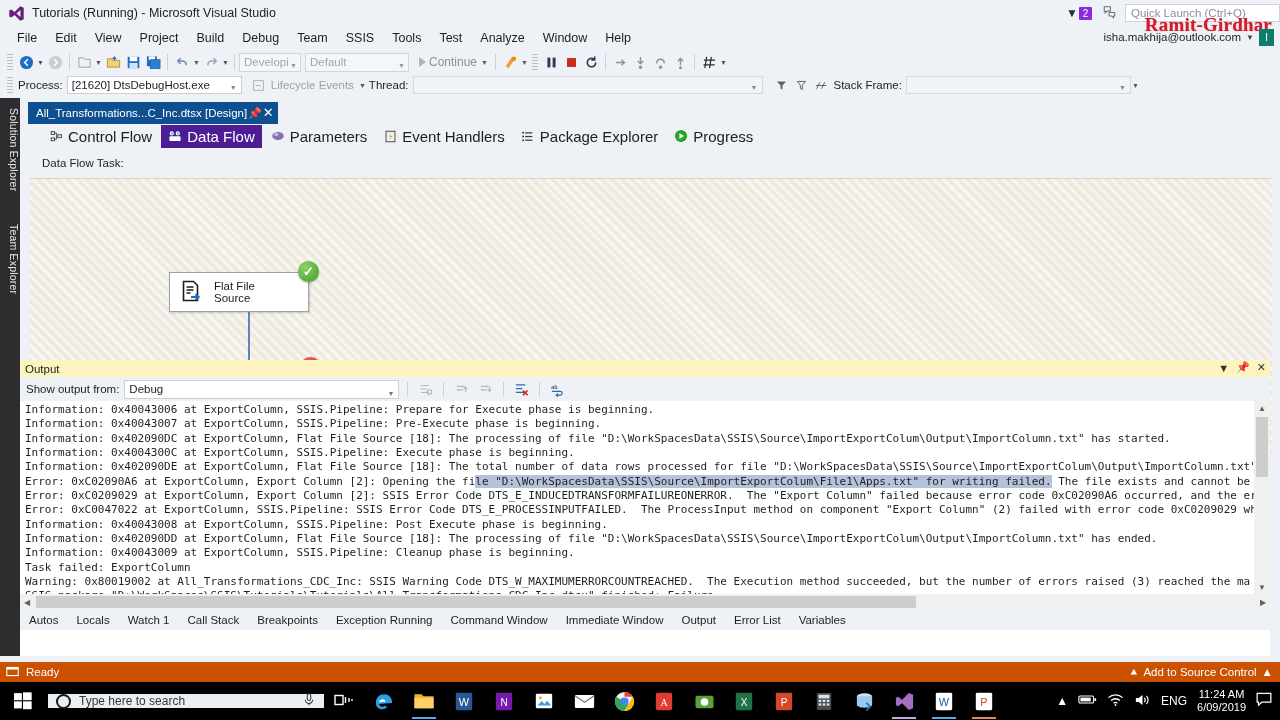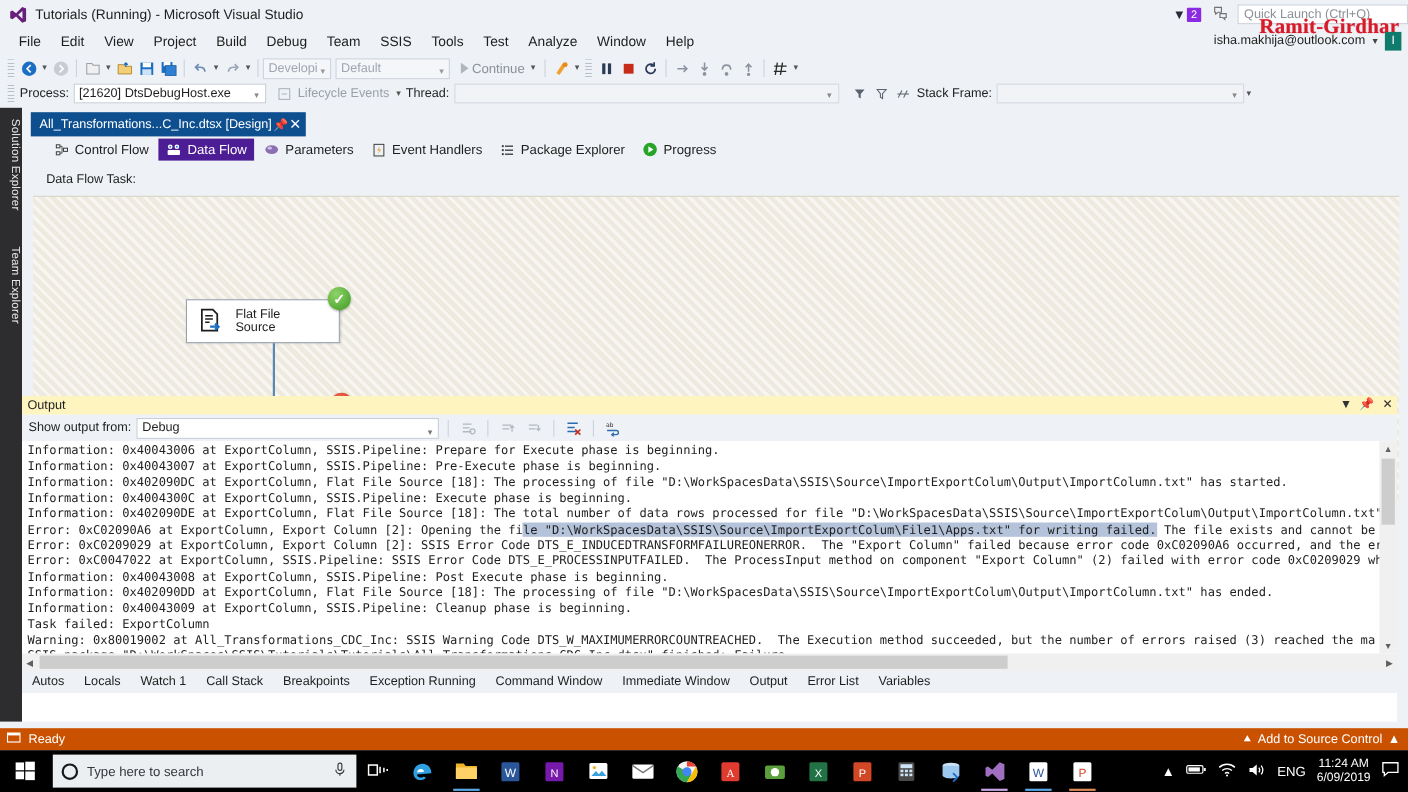--- a/index.html
+++ b/index.html
@@ -126,21 +126,21 @@
     color:#fff; font-size:11.5px; display:flex; align-items:center;
     padding:0 4px 0 8px; gap:1px;
   }
   .doctab .pin{ font-size:11px; }
   .doctab .x{ font-size:13px; line-height:12px; }
 
   .subtabs{
     position:absolute; left:4px; top:27px; height:22px; width:1256px;
     display:flex; align-items:center; gap:2px; padding-left:18px;
   }
-  .subtab{ display:flex;align-items:center;gap:5px; font-size:12px; padding:3px 7px; color:#1e1e1e; }
+  .subtab{ display:flex;align-items:center;gap:5px; font-size:15px; padding:3px 7px; color:#1e1e1e; }
   .subtab.active{ background:#4c1d95; color:#fff; }
   .mini-ico{ width:14px;height:14px;display:flex;align-items:center;justify-content:center; }
 
   .dftask{
     position:absolute; left:4px; top:54px; width:1252px; height:22px;
     display:flex; align-items:center; gap:6px; padding-left:18px;
   }
   .dftask .t{ font-size:11.5px; color:#1e1e1e; }
   .dftask .combo{
     flex:1; height:19px; background:#fff; border:1px solid #c9d0da; position:relative;
@@ -246,21 +246,21 @@
   }
   .sb-right{ position:absolute; right:7px; display:flex; align-items:center; gap:5px; font-size:11.5px;}
 
   
   .taskbar{
     position:absolute; left:0; top:682px; width:1280px; height:38px; background:#000;
     display:flex; align-items:center;
   }
   .start-btn{ width:46px;height:38px;display:flex;align-items:center;justify-content:center; }
   .tsearch{
-    width:276px;height:30px;background:#eceff1;display:flex;align-items:center;
+    width:276px;height:14px;background:#eceff1;display:flex;align-items:center;
     gap:8px;padding:0 8px; color:#33373b; font-size:12px; margin-left:2px;
   }
   .ring{ width:15px;height:15px;border:2.2px solid #15181c;border-radius:50%; }
   .tb-ico{ width:40px;height:38px;display:flex;align-items:center;justify-content:center; position:relative;}
   .tb-ico .under{ position:absolute;bottom:1px;left:8px;width:24px;height:2.5px;background:#5aa9e6; }
   .tray{ position:absolute; right:0; display:flex; align-items:center; gap:10px; padding-right:8px; color:#fff; }
   .clock{ font-size:11px; line-height:13px; text-align:center; }
 </style>
 </head>
 <body>

